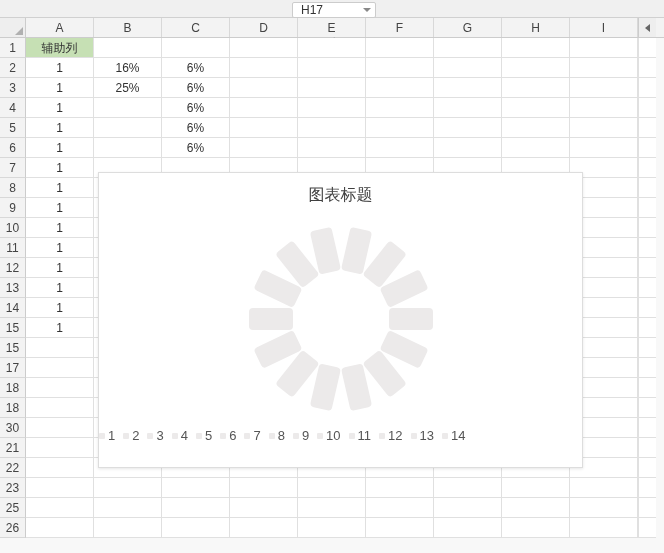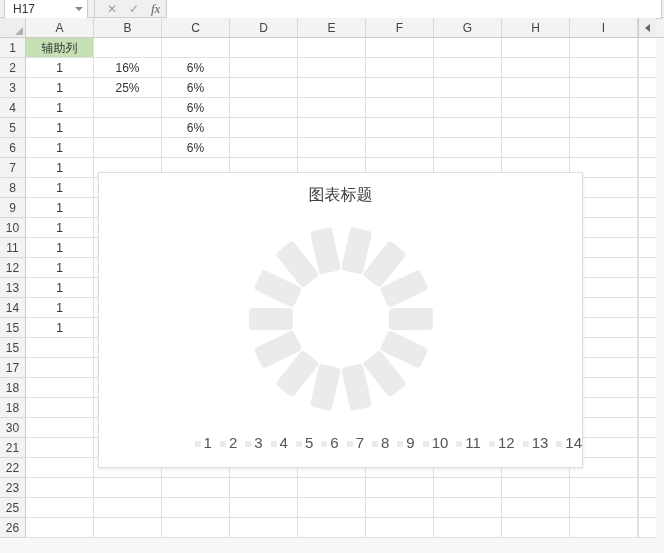--- a/index.html
+++ b/index.html
@@ -1,20 +1,20 @@
 <!DOCTYPE html>
 <html><head>
 <meta charset="utf-8">
 <style>
   * { box-sizing:border-box; }
   html,body { margin:0; padding:0; font-family:"Segoe UI",Arial,sans-serif; font-size:12px; background:#fff; color:#333; }
   .app { width:664px; height:553px; background:#f8f8f8; position:relative; overflow:hidden; }
 
   
-  .namebar { height:18px; background:#f0f0f0; border-bottom:1px solid #d0d0d0; display:flex; align-items:center; }
+  .namebar { height:18px; background:#f0f0f0; border-bottom:1px solid #d0d0d0; display:flex; align-items:center;flex-direction:column; }
   .namebox { width:84px; height:20px; margin:2px 0 2px 4px; background:#fff; border:1px solid #ccc; border-radius:2px; display:flex; align-items:center; justify-content:space-between; padding:0 4px 0 8px; }
   .namebox-caret { width:0;height:0;border-left:4px solid transparent;border-right:4px solid transparent;border-top:4px solid #888; }
   .fx-sep { width:1px; height:20px; background:#d0d0d0; margin:0 6px; }
   .fx-btn { width:22px; height:22px; display:flex; align-items:center; justify-content:center; color:#a0a0a0; }
   .fx-label { font-style:italic; color:#666; font-family:"Times New Roman",serif; font-size:13px; margin-left:6px; }
   .fx-input { flex:1; height:20px; background:#fff; border:1px solid #ccc; margin:2px 2px 2px 6px; border-radius:1px; }
 
   
   .colhdr { display:flex; height:20px; background:#f3f3f3; border-bottom:1px solid #ccc; }
   .corner { width:26px; background:#eee; border-right:1px solid #ccc; position:relative; }
@@ -29,21 +29,21 @@
   .rh { width:26px; background:#f3f3f3; border-right:1px solid #ccc; border-bottom:1px solid #d8d8d8; text-align:center; line-height:20px; color:#444; }
   .cell { width:68px; border-right:1px solid #e0e0e0; border-bottom:1px solid #e0e0e0; background:#fff; line-height:20px; text-align:center; }
   .cell.hl { background:#c6e0b4; }
   .col-edge { width:18px; border-left:1px solid #e0e0e0; border-bottom:1px solid #e0e0e0; background:#fff; }
 
   
   .chart { position:absolute; left:98px; top:172px; width:485px; height:296px; background:#fff; border:1px solid #ddd; box-shadow:0 1px 3px rgba(0,0,0,0.1); }
   .chart-title { text-align:center; font-size:16px; color:#404040; margin-top:12px; font-family:"Microsoft YaHei","SimSun",sans-serif; }
   .donut-wrap { width:190px; height:190px; margin:18px auto 0; position:relative; }
   .seg { position:absolute; left:50%; top:50%; width:44px; height:22px; background:#eceaea; border-radius:4px; transform-origin:-48px 11px; margin-left:48px; margin-top:-11px; }
-  .legend { text-align:right; margin-top:20px; color:#555; font-size:15px; }
+  .legend { text-align:left; margin-top:14px; color:#555; font-size:13px; }
   .legend-dot { display:inline-block; width:6px; height:6px; background:#eceaea; border-radius:1px; margin:0 3px 1px 8px; vertical-align:middle; }
   .legend-dot:first-child { margin-left:0; }
 </style>
 </head>
 <body>
 <div class="app">
 
   <div class="namebar">
     <div class="namebox">
       <span>H17</span>

